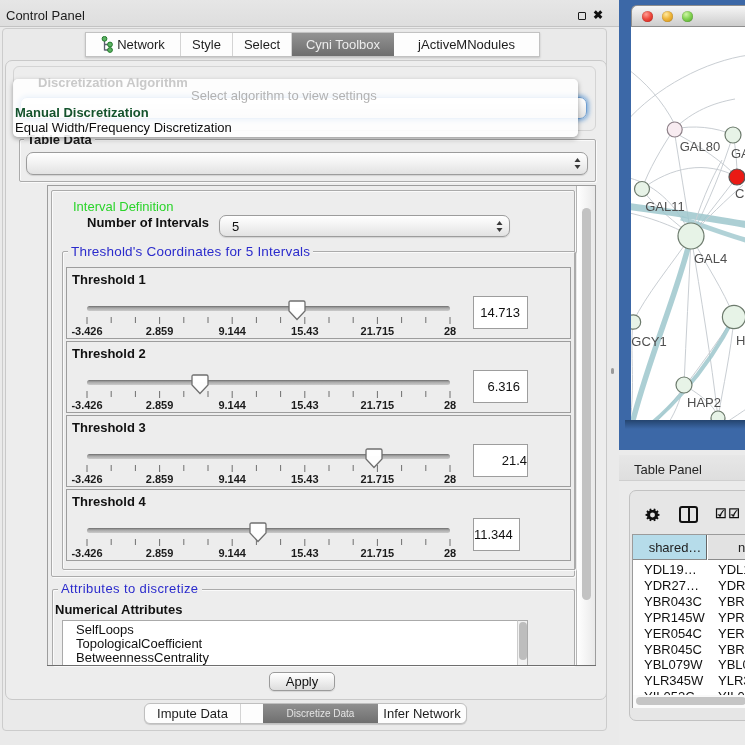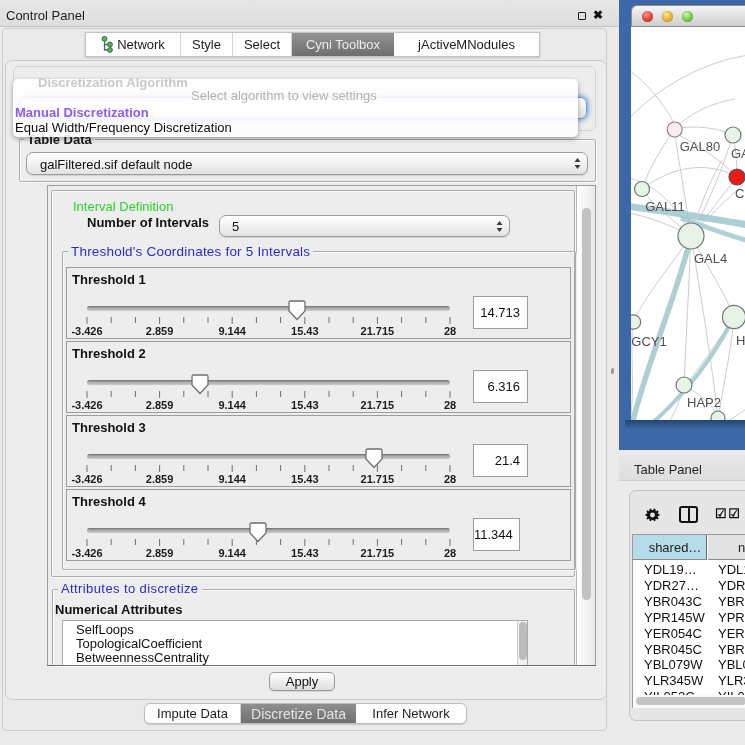--- a/index.html
+++ b/index.html
@@ -45,21 +45,20 @@
 </div>
 
 <div class="fieldset" style="left:13px;top:66px;width:583px;height:65px;border-color:#d4d4d4;border-radius:6px;box-shadow:none;"></div>
 <div class="abs" style="left:35px;top:75px;font-size:13px;font-weight:bold;color:#c9c9c9;padding:0 3px;z-index:55;">Discretization Algorithm</div>
 
 <div class="combo" style="left:20px;top:97px;width:567px;height:22px;border-color:#6f9ed0;box-shadow:0 0 4px 2px rgba(92,151,211,0.75);"></div>
 
 <div class="fieldset" style="left:19px;top:139px;width:577px;height:43px;"></div>
 <div class="flabel" style="left:24px;top:133px;font-weight:bold;color:#1a1a1a;">Table Data</div>
 <div class="combo" style="left:26px;top:152px;width:562px;height:23px;">
-  <span class="txt" style="top:4px;">galFiltered.sif default node</span>
   <svg class="arr" width="7" height="11" viewBox="0 0 7 11">
       <path d="M3.5 0 L6.5 4 L0.5 4 Z" fill="#3a3a3a"></path>
       <path d="M3.5 11 L6.5 7 L0.5 7 Z" fill="#3a3a3a"></path>
     </svg>
 </div>
 
 <div class="abs" style="left:47px;top:185px;width:549px;height:481px;border:1px solid #9d9d9d;background:#ededed;"></div>
 
 <div class="abs" style="left:576px;top:186px;width:19px;height:479px;background:linear-gradient(to right,#ffffff,#f2f2f2 60%,#e9e9e9);border-left:1px solid #b5b5b5;"></div>
 <div class="abs" style="left:582px;top:208px;width:9px;height:392px;background:#c2c2c2;border-radius:5px;"></div>
@@ -169,21 +168,21 @@
   <div style="position:absolute;left:-10.0px;top:57px;width:60px;text-align:center;font-size:11px;font-weight:bold;color:#1b1b1b;">-3.426</div>
   <div style="position:absolute;left:62.6px;top:57px;width:60px;text-align:center;font-size:11px;font-weight:bold;color:#1b1b1b;">2.859</div>
   <div style="position:absolute;left:135.2px;top:57px;width:60px;text-align:center;font-size:11px;font-weight:bold;color:#1b1b1b;">9.144</div>
   <div style="position:absolute;left:207.8px;top:57px;width:60px;text-align:center;font-size:11px;font-weight:bold;color:#1b1b1b;">15.43</div>
   <div style="position:absolute;left:280.4px;top:57px;width:60px;text-align:center;font-size:11px;font-weight:bold;color:#1b1b1b;">21.715</div>
   <div style="position:absolute;left:353.0px;top:57px;width:60px;text-align:center;font-size:11px;font-weight:bold;color:#1b1b1b;">28</div>
   <svg style="position:absolute;left:297.8px;top:32px;" width="18" height="21" viewBox="0 0 18 21">
       <path d="M2.5 1 H15.5 Q17 1 17 2.5 V11 L9 19.5 L1 11 V2.5 Q1 1 2.5 1 Z" fill="#fdfdfd" stroke="#6f6f6f" stroke-width="1.3"></path>
       <path d="M2.5 2.5 H15.5 V8 H2.5 Z" fill="#ffffff"></path>
     </svg>
-  <div style="position:absolute;left:406px;top:28px;width:55px;height:33px;background:#fff;border:1px solid #9d9d9d;font-size:13px;color:#111;text-align:right;line-height:31px;padding-right:7px;">21.4</div>
+  <div style="position:absolute;left:406px;top:28px;width:55px;height:33px;background:#fff;border:1px solid #9d9d9d;font-size:13px;color:#111;text-align:right;line-height:31px;">21.4</div>
 </div>
 <div class="abs" style="left:66px;top:489px;width:505px;height:72px;border:1px solid #9d9d9d;background:#ededed;">
   <div style="position:absolute;left:5px;top:4px;font-size:13px;font-weight:bold;color:#111;">Threshold 4</div>
   <div style="position:absolute;left:20px;top:38px;width:363px;height:5px;border-radius:2.5px;background:linear-gradient(#6d6d6d,#a8a8a8 40%,#cbcbcb);"></div>
   <svg style="position:absolute;left:0;top:49px;" width="420" height="8" viewBox="0 0 420 8">
       <line x1="20.0" y1="0" x2="20.0" y2="7" stroke="#6f6f6f" stroke-width="1"></line>
       <line x1="44.2" y1="0" x2="44.2" y2="6" stroke="#6f6f6f" stroke-width="1"></line>
       <line x1="68.4" y1="0" x2="68.4" y2="6" stroke="#6f6f6f" stroke-width="1"></line>
       <line x1="92.6" y1="0" x2="92.6" y2="7" stroke="#6f6f6f" stroke-width="1"></line>
       <line x1="116.8" y1="0" x2="116.8" y2="6" stroke="#6f6f6f" stroke-width="1"></line>
@@ -220,29 +219,29 @@
 </div>
 <div class="abs" style="left:517px;top:620px;width:11px;height:46px;background:#f2f2f2;border:1px solid #aaaaaa;border-left:1px solid #cccccc;"></div>
 <div class="abs" style="left:518.5px;top:622px;width:8px;height:38px;background:#bdbdbd;border-radius:4px;"></div>
 
 <div class="abs" style="left:47px;top:665px;width:549px;height:1px;background:#6e6e6e;"></div>
 
 <div class="abs" style="left:269px;top:672px;width:66px;height:19px;border:1px solid #9b9b9b;border-radius:5px;background:linear-gradient(#ffffff,#ededed 55%,#dddddd);text-align:center;font-size:13px;color:#111;line-height:17px;box-shadow:0 1px 1px rgba(0,0,0,0.1);">Apply</div>
 
 <div class="abs" style="left:144px;top:703px;width:323px;height:21px;background:#fdfdfd;border:1px solid #bfbfbf;border-radius:6px;box-shadow:0 1px 1px rgba(0,0,0,0.15);overflow:hidden;display:flex;">
   <div style="width:96px;border-right:1px solid #d4d4d4;display:flex;align-items:center;justify-content:center;font-size:13px;color:#1d1d1d;">Impute Data</div>
-  <div style="width:115px;background:linear-gradient(#8f8f8f,#6f6f6f);display:flex;align-items:center;justify-content:center;font-size:14px;color:#e4e4e4;">Discretize Data</div>
+  <div style="width:115px;background:linear-gradient(#8f8f8f,#6f6f6f);display:flex;align-items:center;justify-content:center;font-size:10px;color:#e4e4e4;margin-left:22px;">Discretize Data</div>
   <div style="flex:1;display:flex;align-items:center;justify-content:center;font-size:13px;color:#1d1d1d;">Infer Network</div>
 </div>
 
 <div class="abs" style="left:611px;top:368px;width:3px;height:6px;background:#9a9a9a;border-radius:2px;"></div>
 
 <div class="abs" style="left:13px;top:79px;width:565px;height:58px;background:rgba(255,255,255,0.88);border-radius:5px;box-shadow:0 2px 5px rgba(0,0,0,0.35);z-index:50;"></div>
 <div class="abs" style="left:191px;top:88px;font-size:13px;color:#b2b2b2;z-index:51;">Select algorithm to view settings</div>
-<div class="abs" style="left:15px;top:105px;font-size:13px;font-weight:bold;color:#8b5cf6;z-index:51;">Manual Discretization</div>
+<div class="abs" style="left:15px;top:105px;font-size:13px;font-weight:bold;color:#14532d;z-index:51;">Manual Discretization</div>
 <div class="abs" style="left:15px;top:120px;font-size:13px;color:#0d0d0d;z-index:51;">Equal Width/Frequency Discretization</div>
 
 <div class="abs" style="left:619px;top:0;width:126px;height:450px;background:#3c68a7;"></div>
 
 <div class="abs" style="left:631px;top:5px;width:114px;height:22px;background:linear-gradient(#f6f6f6,#cdcdcd);border:1px solid #8e8e8e;border-right:none;border-radius:6px 0 0 0;"></div>
 <div class="abs" style="left:642px;top:11px;width:11px;height:11px;border-radius:50%;background:radial-gradient(circle at 38% 30%, #ff9d94, #ee4d42 45%, #ca1710);box-shadow:inset 0 0 1px rgba(0,0,0,0.4);"></div>
 <div class="abs" style="left:662px;top:11px;width:11px;height:11px;border-radius:50%;background:radial-gradient(circle at 38% 30%, #ffe9a0, #efb73c 45%, #cd8b14);box-shadow:inset 0 0 1px rgba(0,0,0,0.4);"></div>
 <div class="abs" style="left:682px;top:11px;width:11px;height:11px;border-radius:50%;background:radial-gradient(circle at 38% 30%, #cff5a5, #84d454 45%, #4d9e28);box-shadow:inset 0 0 1px rgba(0,0,0,0.4);"></div>
 
 <div class="abs" style="left:631px;top:27px;width:114px;height:393px;background:#ffffff;overflow:hidden;">

